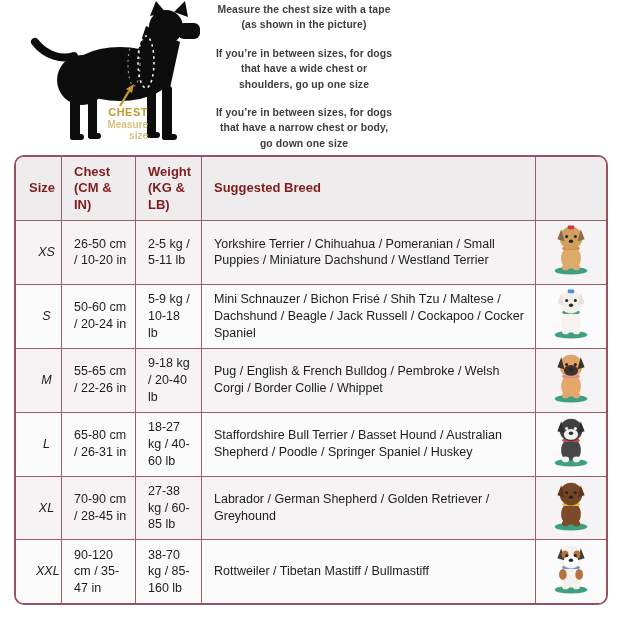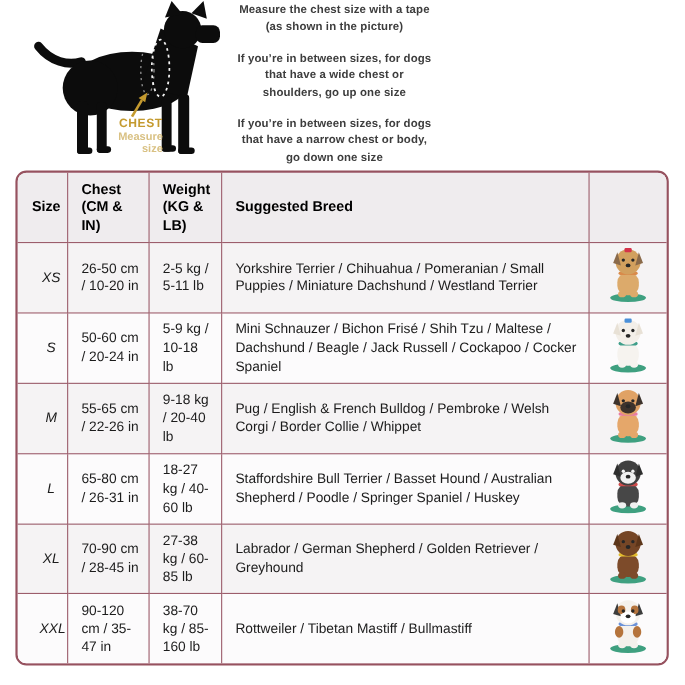--- a/index.html
+++ b/index.html
@@ -41,21 +41,21 @@
     margin:-1px;
     table-layout:fixed;
   }
   .size-chart th, .size-chart td {
     border:1px solid #9c5d6b;
     vertical-align:middle;
     padding:6px 8px 6px 12px;
   }
   .size-chart thead th {
     background:#efecee;
-    font-size:13px; font-weight:bold; color:#000000;
+    font-size:13px; font-weight:bold; color:#7f1d1d;
     text-align:left; height:64px; line-height:1.25;
   }
   .size-chart thead th.col-size { text-align:right; padding-left:6px; padding-right:6px; }
   .size-chart tbody tr:nth-child(odd)  td { background:#f5f3f4; }
   .size-chart tbody tr:nth-child(even) td { background:#fcfbfc; }
   .size-chart tbody td { font-size:12.5px; height:63px; line-height:1.35; color:#1c1c1c; }
   td.size-cell { font-style:italic; font-size:15px; text-align:center; padding-left:20px; padding-right:4px; }
   td.icon-cell { text-align:center; padding:4px; }
 
   

